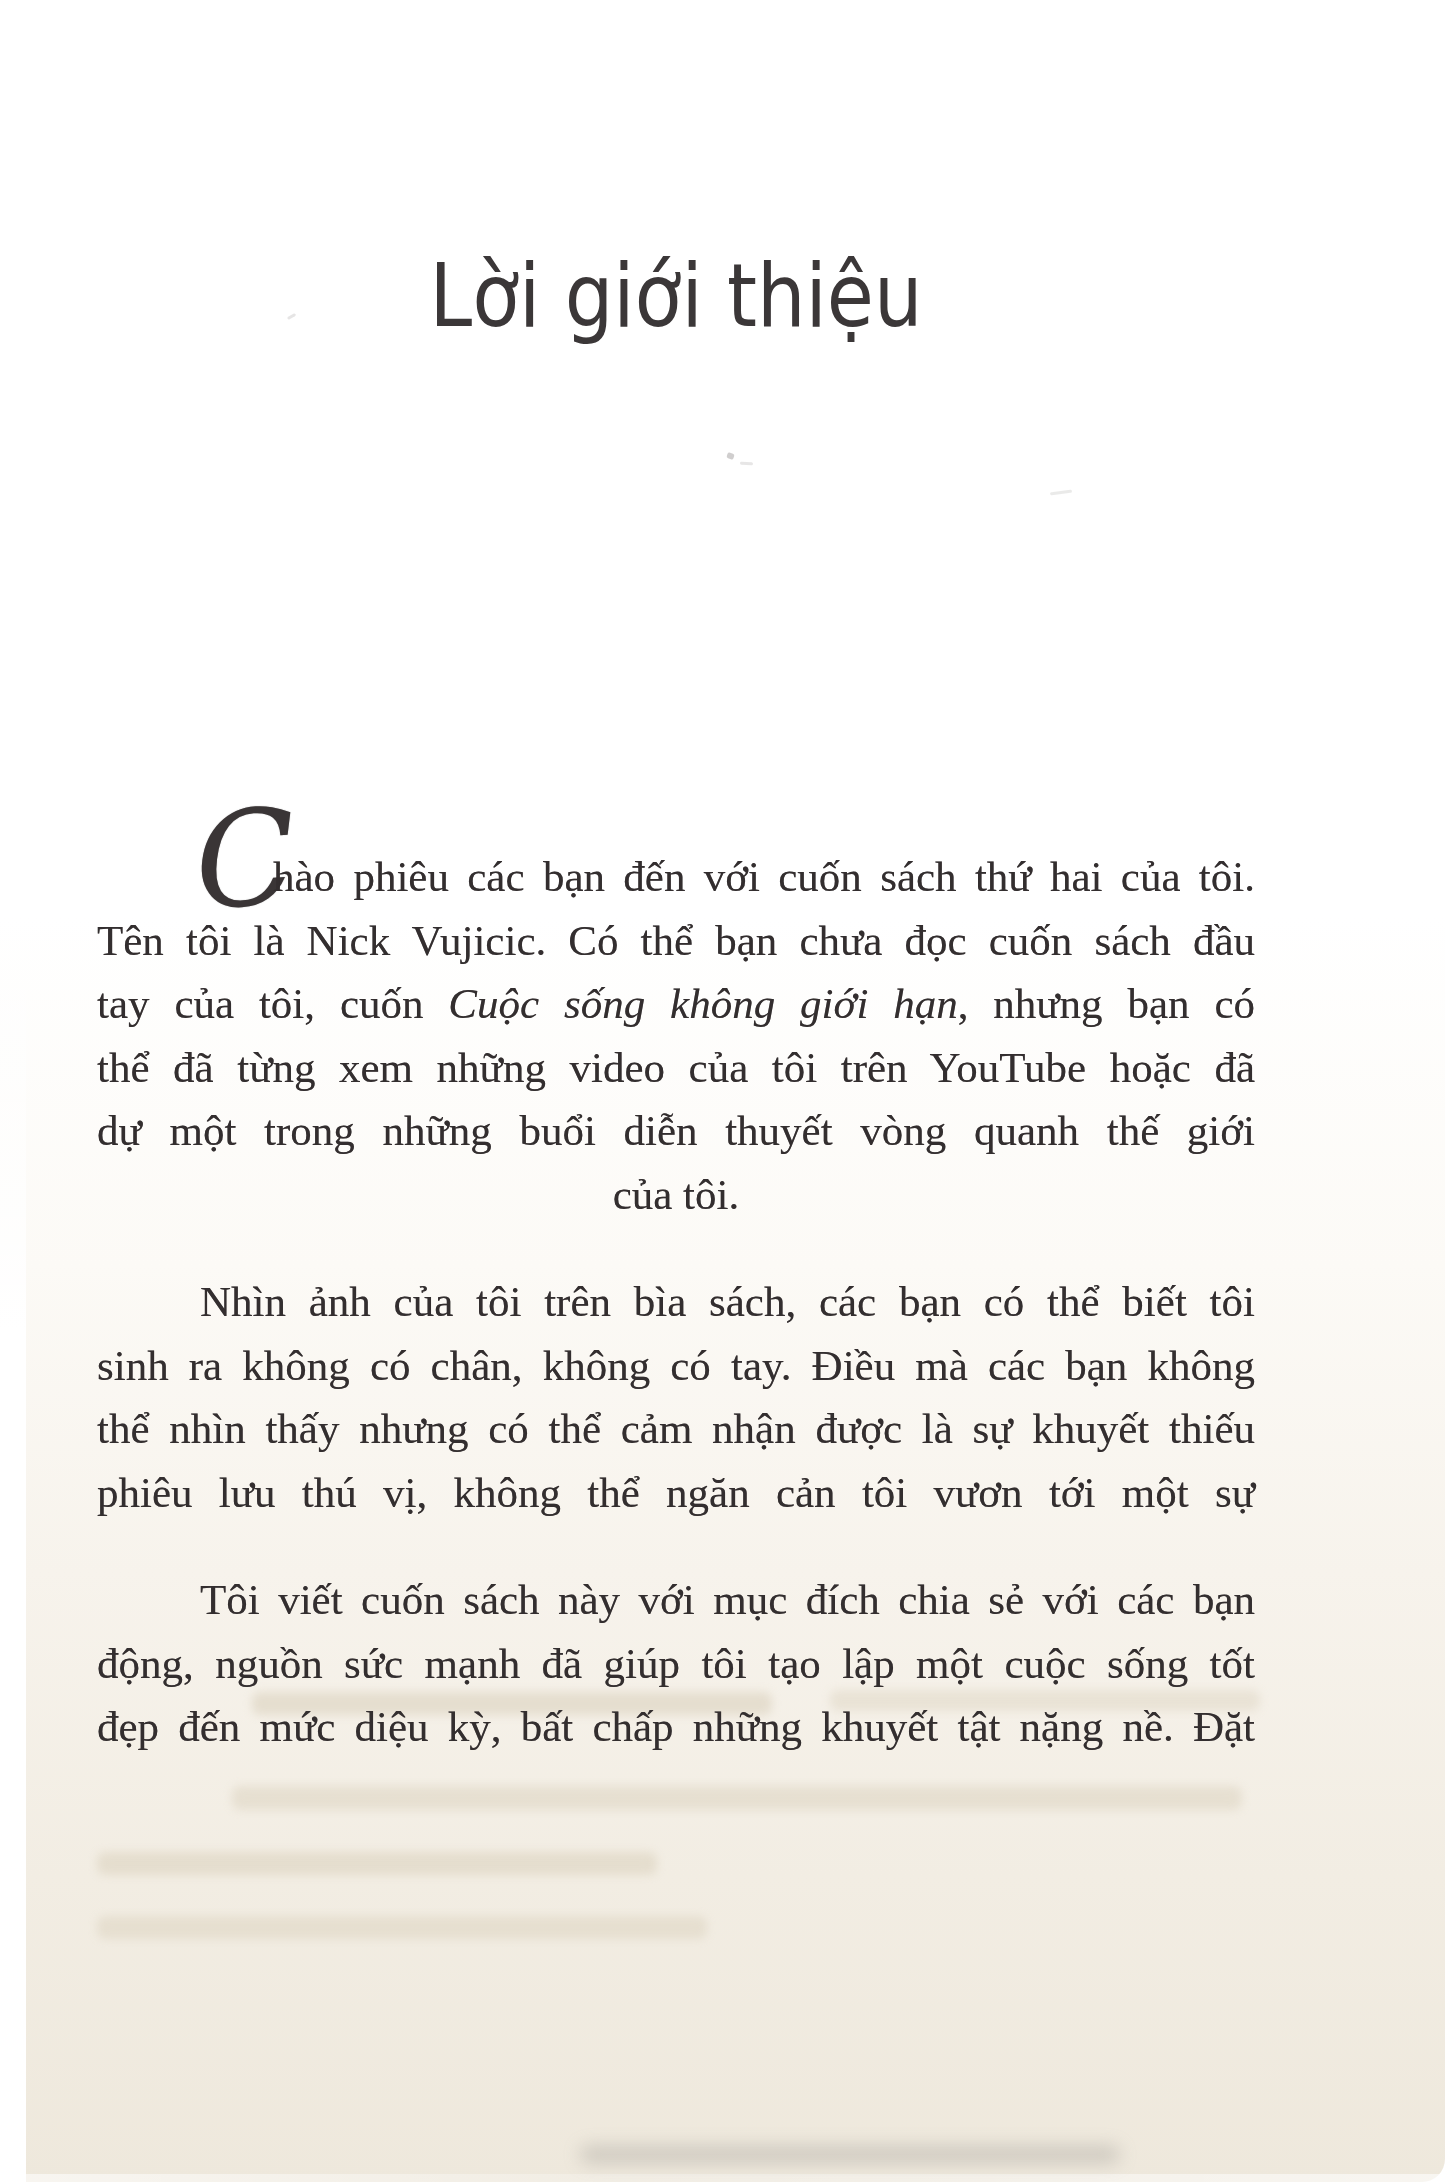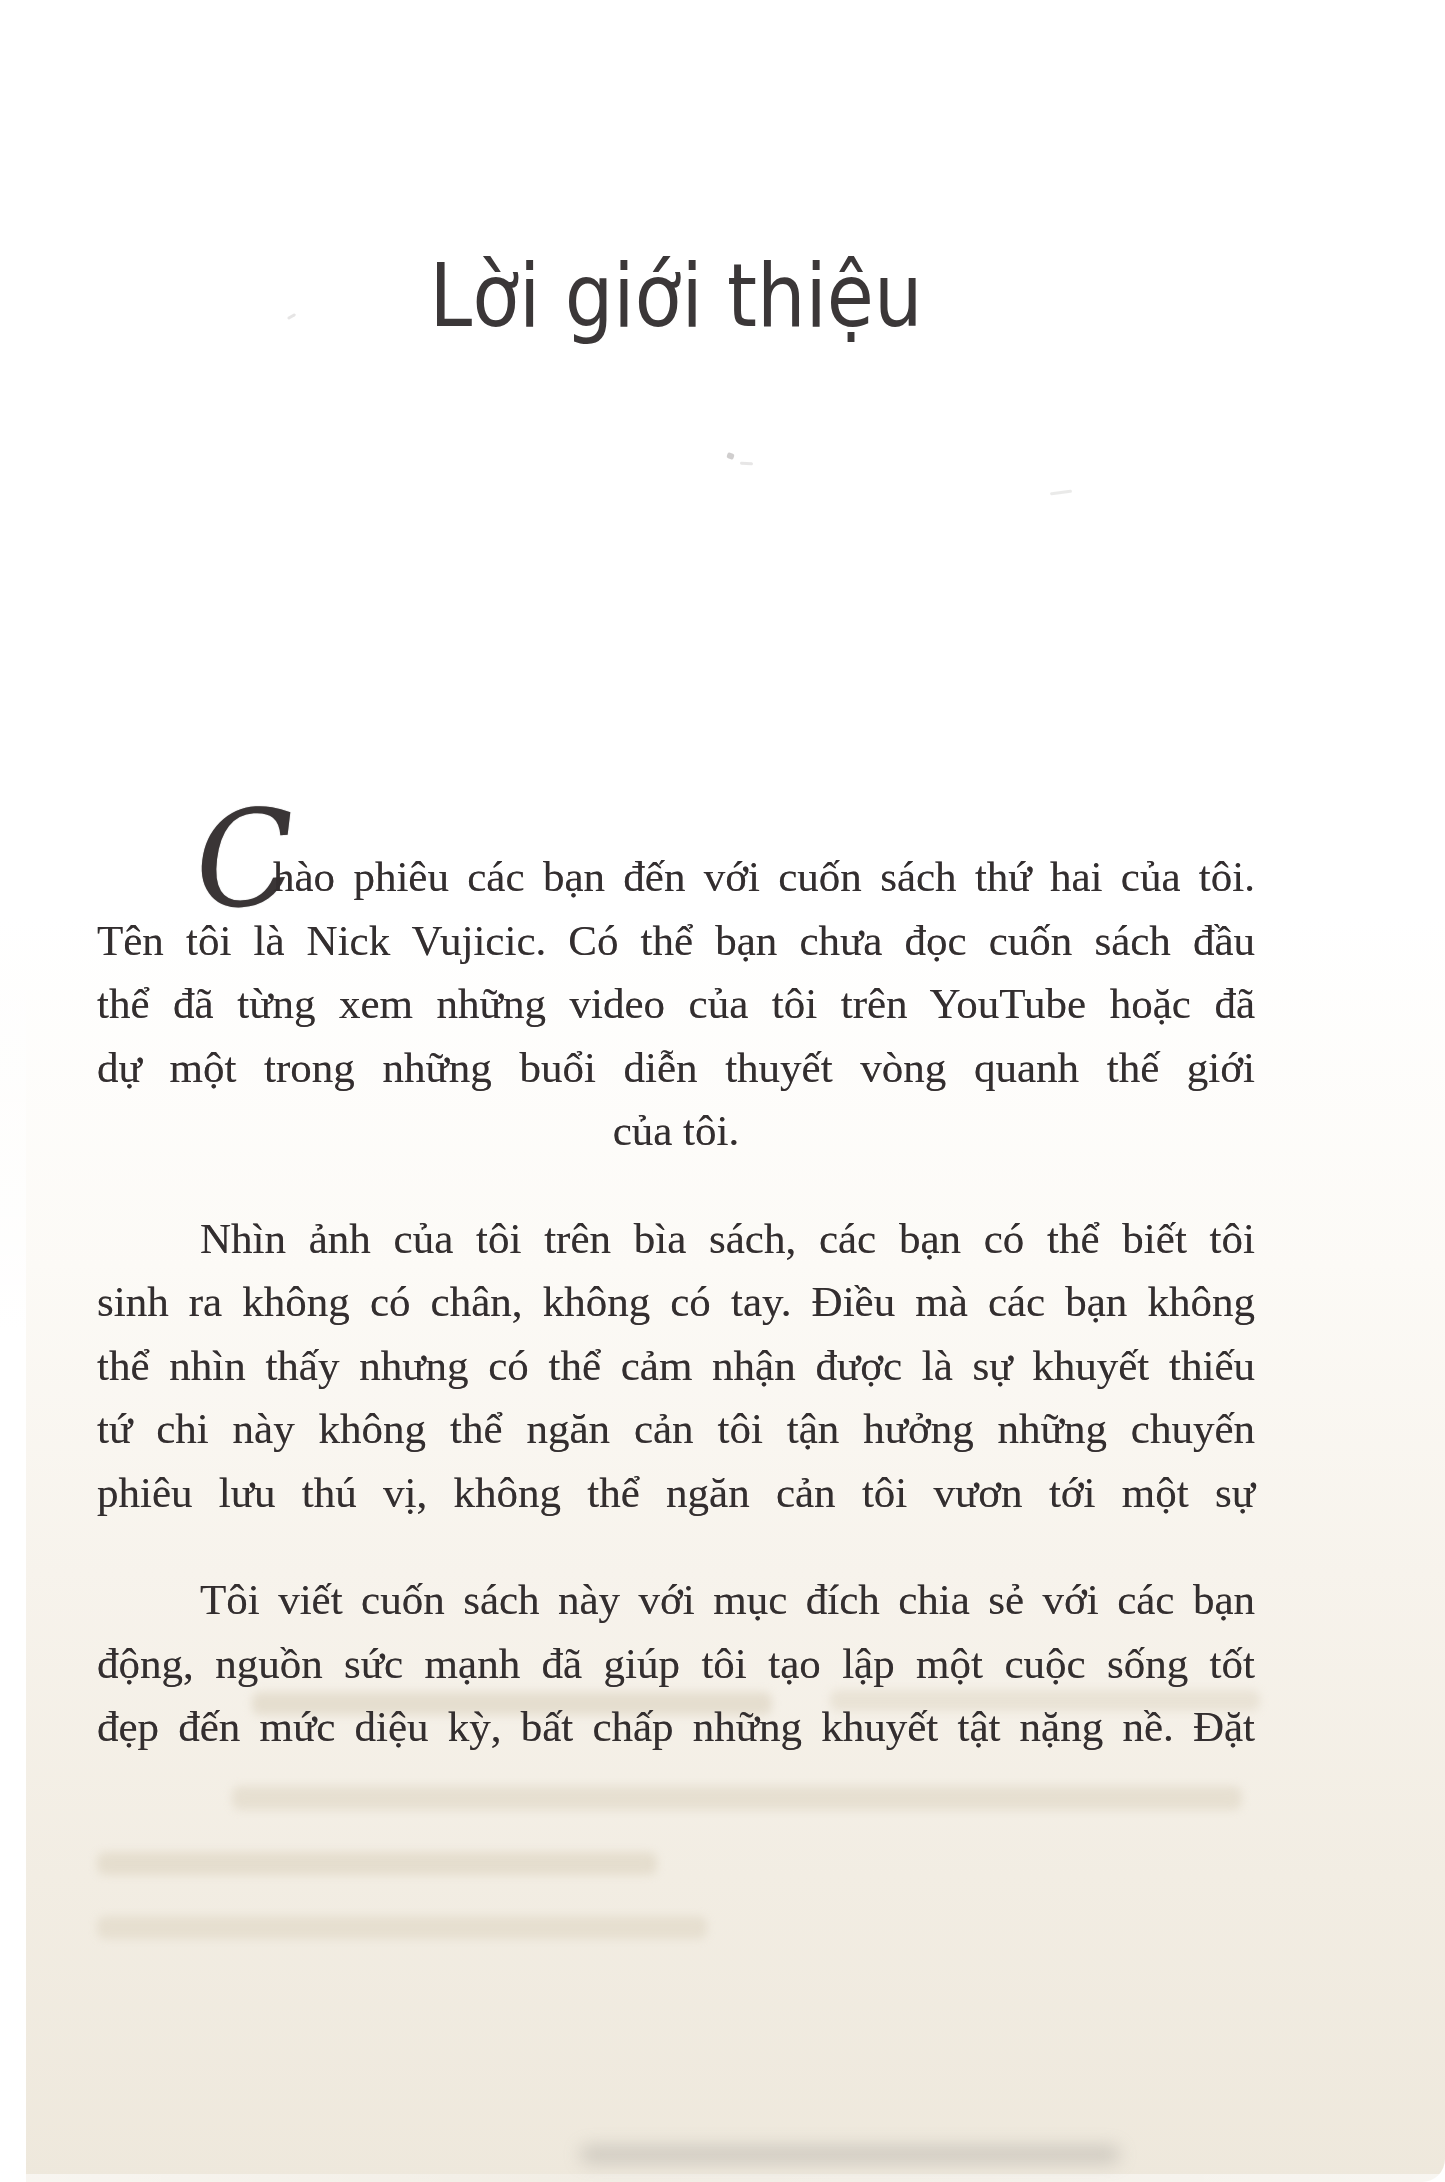--- a/index.html
+++ b/index.html
@@ -64,29 +64,29 @@
   <div class="ghost" style="left:97px;top:1852px;width:560px;height:23px;opacity:.30;"></div>
   <div class="ghost" style="left:97px;top:1916px;width:610px;height:23px;opacity:.26;"></div>
   <div class="smudge" style="left:580px;top:2146px;width:540px;height:17px;opacity:.35;"></div>
 
   <div class="body-text" style="color: rgb(51, 46, 47);">
     <span class="dropcap">C</span>
 
   <div class="para">
         <div class="line j dg"><span>hào phiêu các bạn đến với cuốn sách thứ hai của tôi.</span></div>
         <div class="line j"><span>Tên tôi là Nick Vujicic. Có thể bạn chưa đọc cuốn sách đầu</span></div>
+        <div class="line j"><span>tay của tôi, cuốn </span><em>Cuộc sống không giới hạn</em><span>, nhưng bạn có</span></div>
         <div class="line j"><span>thể đã từng xem những video của tôi trên YouTube hoặc đã</span></div>
         <div class="line j"><span>dự một trong những buổi diễn thuyết vòng quanh thế giới</span></div>
         <div class="line"><span>của tôi.</span></div>
       </div>
       <div class="para gap">
         <div class="line j ind"><span>Nhìn ảnh của tôi trên bìa sách, các bạn có thể biết tôi</span></div>
         <div class="line j"><span>sinh ra không có chân, không có tay. Điều mà các bạn không</span></div>
         <div class="line j"><span>thể nhìn thấy nhưng có thể cảm nhận được là sự khuyết thiếu</span></div>
-        <div class="line j"><span>tứ chi này không thể ngăn cản tôi tận hưởng những chuyến</span></div>
         <div class="line j"><span>phiêu lưu thú vị, không thể ngăn cản tôi vươn tới một sự</span></div>
       </div>
       <div class="para gap">
         <div class="line j ind"><span>Tôi viết cuốn sách này với mục đích chia sẻ với các bạn</span></div>
         <div class="line j"><span>động, nguồn sức mạnh đã giúp tôi tạo lập một cuộc sống tốt</span></div>
         <div class="line j"><span>đẹp đến mức diệu kỳ, bất chấp những khuyết tật nặng nề. Đặt</span></div>
       </div>
     </div>
 </div>
 

